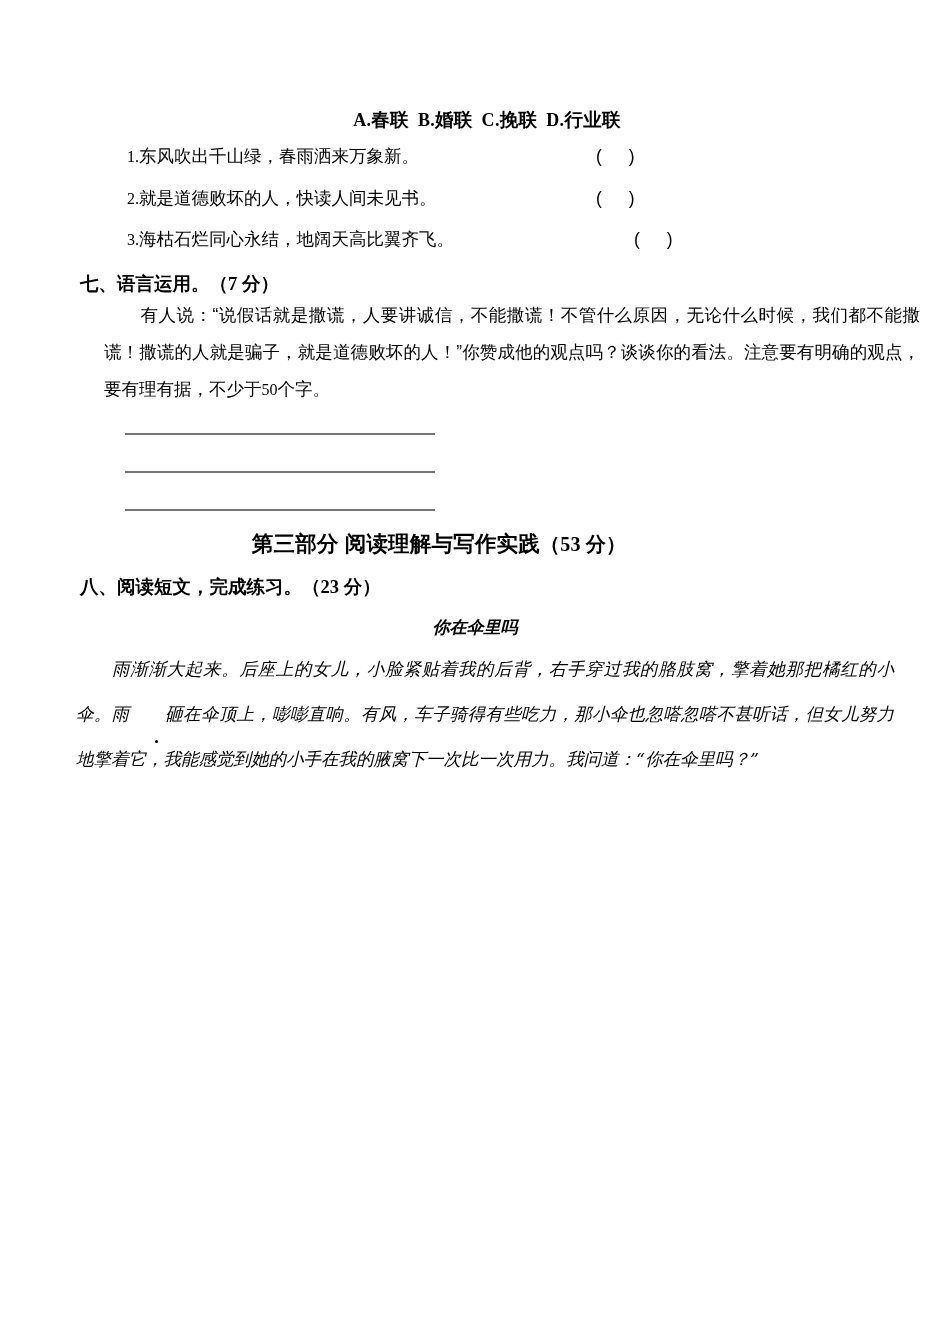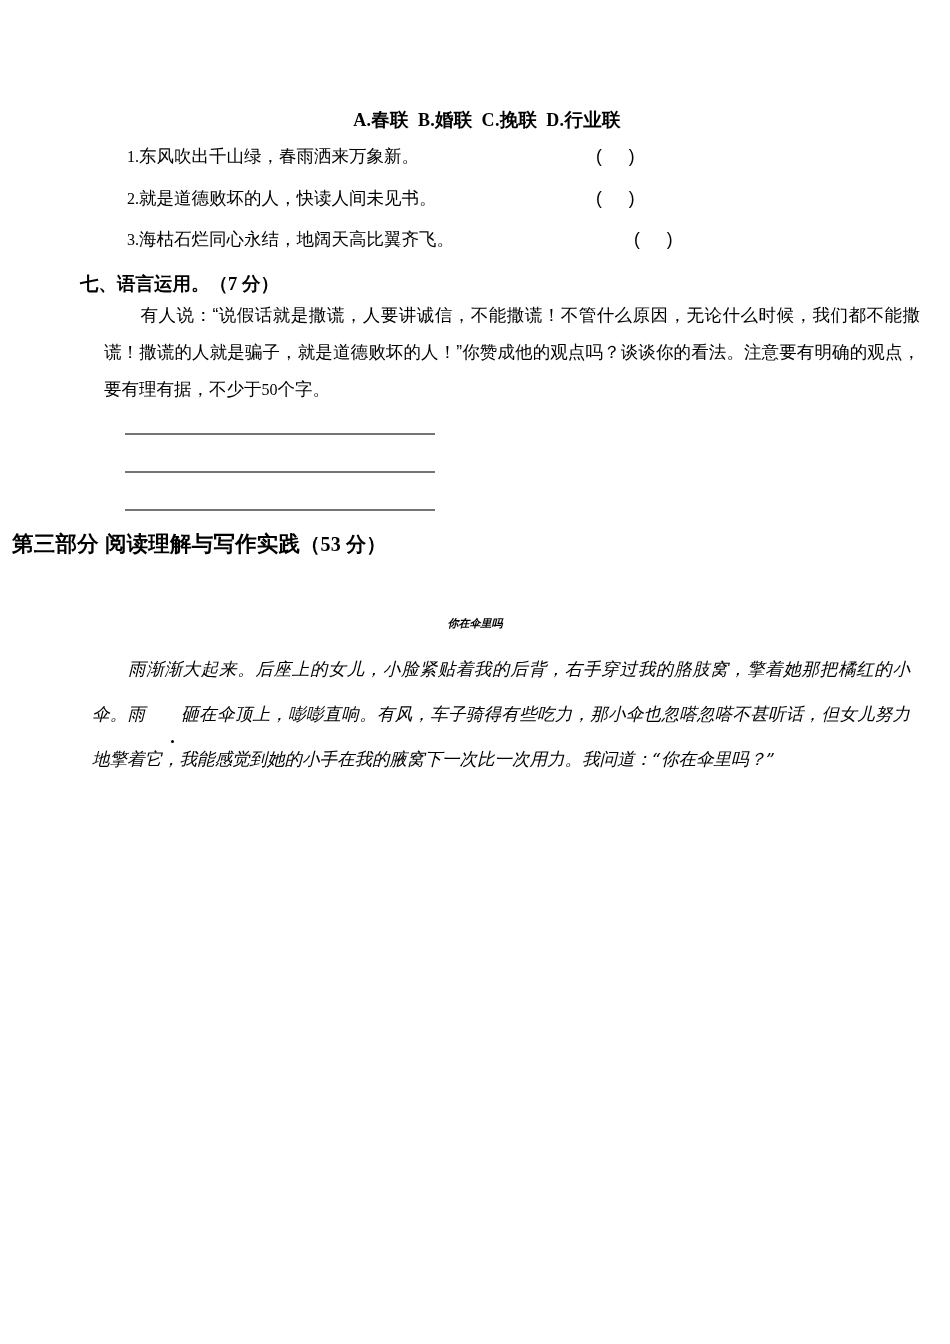--- a/index.html
+++ b/index.html
@@ -118,47 +118,47 @@
     width: 310px;
     height: 0;
     border-top: 2px solid #757575;
   }
   #rule-1 { top: 433px; }
   #rule-2 { top: 471px; }
   #rule-3 { top: 509px; }
 
   
   #part-heading {
-    left: 12px; top: 529px;
+    left: 0; top: 529px;
     width: 878px;
-    text-align: left;
+    text-align: center;
     font-size: 21.5px;
     font-weight: bold;
     letter-spacing: 0.2px;
     white-space: nowrap;
   }
   #part-heading .pts {
     font-family: "Liberation Serif", "DejaVu Serif", serif;
     font-weight: bold;
     font-size: 20px;
   }
 
   
   #passage-title {
     left: 0; top: 616px;
     width: 950px;
     text-align: center;
-    font-size: 11px;
+    font-size: 17px;
     font-weight: bold;
     white-space: nowrap;
   }
 
   
   #passage-body {
-    left: 92px; top: 647px;
+    left: 76px; top: 647px;
     width: 818px;
     font-size: 17.5px;
     line-height: 45px;
     text-align: justify;
     text-justify: inter-ideograph;
   }
   #passage-body p {
     margin: 0;
     text-indent: 0;
   }
@@ -213,20 +213,23 @@
   </div>
 
   <div class="abs answer-rule" id="rule-1"></div>
   <div class="abs answer-rule" id="rule-2"></div>
   <div class="abs answer-rule" id="rule-3"></div>
 
   <div class="abs hei" id="part-heading">
     <span>第三部分  阅读理解与写作实践</span><span class="pts">（53 分）</span>
   </div>
 
+  <div class="abs hei sec-heading" id="heading-eight">
+    <span>八、阅读短文，完成练习。</span><span class="pts">（23 分）</span>
+  </div>
 
   <div class="abs kai" id="passage-title">你在伞里吗</div>
 
   <div class="abs kai" id="passage-body">
       <p class="ind"><span>雨渐渐大起来。后座上的女儿，小脸紧贴着我的后背，右手穿过我的胳肢窝，擎着她那把橘红的小伞。雨</span><span class="dotted">砸</span><span>在伞顶上，嘭嘭直响。有风，车子骑得有些吃力，那小伞也忽嗒忽嗒不甚听话，但女儿努力地擎着它，我能感觉到她的小手在我的腋窝下一次比一次用力。我问道：“你在伞里吗？”</span></p>
     </div>
 
 </div>
 
 </body></html>

